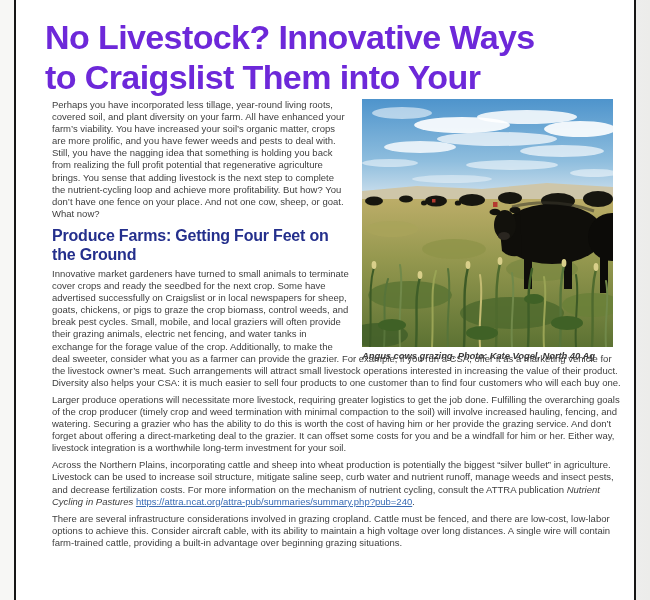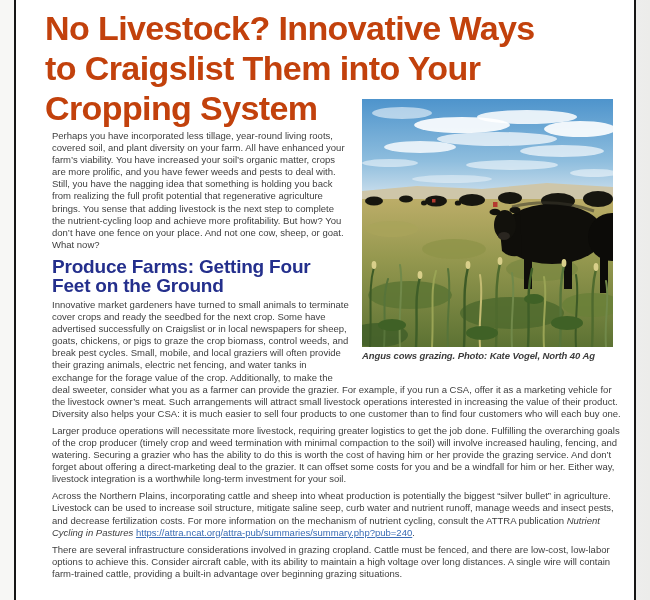--- a/index.html
+++ b/index.html
@@ -15,37 +15,37 @@
     background: linear-gradient(90deg, #f7f7f5 0px, #f7f7f5 14px, #ededec 636px, #ececea 650px);
   }
   .page {
     position: absolute; left: 14px; top: 0;
     width: 622px; height: 600px;
     background: #ffffff;
     border-left: 2px solid #161616;
     border-right: 2px solid #161616;
   }
   h1.title {
-    margin: 8px 13px 0 29px;
-    color: #c2410c;
+    margin: 17px 13px 0 29px;
+    color: #6d28d9;
     font-size: 34px; line-height: 40px;
     font-weight: bold; letter-spacing: -0.6px;
   }
   h1.title span { display: block; white-space: nowrap; }
 
   .body-copy {
     margin: 2px 13px 0 36px;
     font-size: 9.5px; line-height: 12.1px;
     color: #3e3e3e;
   }
   .fig-spacer { float: right; width: 272px; height: 243px; }
   .body-copy p { margin: 0 0 5px 0; }
   h2.section-heading {
     color: #242f8c;
-    font-size: 19px; line-height: 19.5px;
+    font-size: 16px; line-height: 19.5px;
     font-weight: bold; letter-spacing: -0.2px;
     margin: 6px 0 3px 0;
   }
   .pub-title { font-style: italic; }
   a.doc-link { color: #3a6cb4; text-decoration: underline; cursor: pointer; }
 
   figure.photo { position: absolute; left: 334px; top: 87px; width: 251px; margin: 12px; }
   figure.photo svg { display: block; }
   figcaption {
     margin-top: 3px;
@@ -55,21 +55,20 @@
 </style>
 </head>
 <body>
 
 <div class="canvas">
   <div class="page">
 
     <h1 class="title">
       <span>No Livestock? Innovative Ways</span>
       <span>to Craigslist Them into Your</span>
-      <span>Cropping System</span>
     </h1>
 
     <div class="body-copy">
       <div class="fig-spacer"></div>
 
       <p>Perhaps you have incorporated less tillage, year-round living roots, covered soil, and plant diversity on your farm. All have enhanced your farm’s viability. You have increased your soil’s organic matter, crops are more prolific, and you have fewer weeds and pests to deal with. Still, you have the nagging idea that something is holding you back from realizing the full profit potential that regenerative agriculture brings. You sense that adding livestock is the next step to complete the nutrient-cycling loop and achieve more profitability. But how? You don’t have one fence on your place. And not one cow, sheep, or goat. What now?</p>
 
       <h2 class="section-heading">Produce Farms: Getting Four Feet on the Ground</h2>
 
       <p>Innovative market gardeners have turned to small animals to terminate cover crops and ready the seedbed for the next crop. Some have advertised successfully on Craigslist or in local newspapers for sheep, goats, chickens, or pigs to graze the crop biomass, control weeds, and break pest cycles. Small, mobile, and local graziers will often provide their grazing animals, electric net fencing, and water tanks in exchange for the forage value of the crop. Additionally, to make the deal sweeter, consider what you as a farmer can provide the grazier. For example, if you run a CSA, offer it as a marketing vehicle for the livestock owner’s meat. Such arrangements will attract small livestock operations interested in increasing the value of their product. Diversity also helps your CSA: it is much easier to sell four products to one customer than to find four customers who will each buy one.</p>

